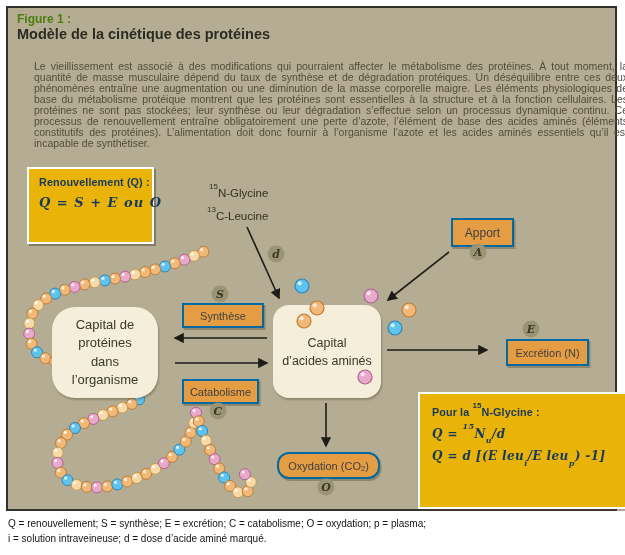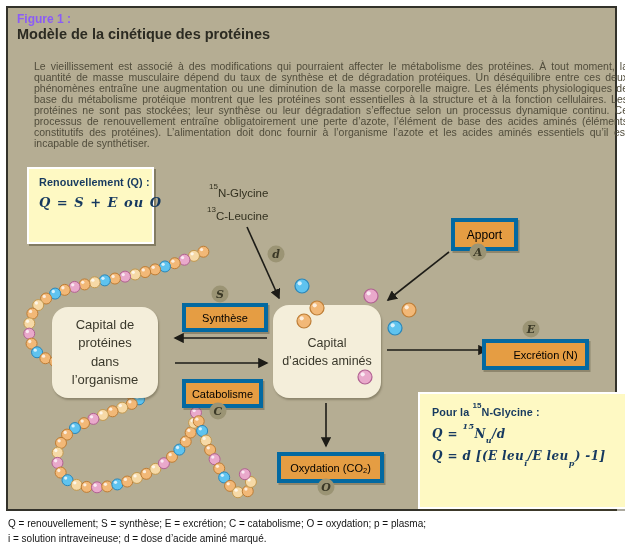--- a/index.html
+++ b/index.html
@@ -6,32 +6,32 @@
   body{
     width:625px;height:555px;position:relative;overflow:hidden;
     background:#ffffff;
     font-family:"Liberation Sans",sans-serif;
   }
   .page{position:absolute;inset:0;}
   .frame{
     position:absolute;left:6px;top:6px;width:607px;height:501px;
     background:#b5ad93;border:2px solid #33322a;z-index:0;
   }
-  .fig-label{position:absolute;left:17px;top:12px;font-size:12px;font-weight:bold;color:#8b5cf6;z-index:2;}
+  .fig-label{position:absolute;left:17px;top:12px;font-size:12px;font-weight:bold;color:#4d7c0f;z-index:2;}
   .fig-title{position:absolute;left:17px;top:26px;font-size:14.5px;font-weight:bold;color:#2c2b22;z-index:2;text-align:center;}
   .fig-desc{
     position:absolute;left:17px;top:44px;width:594px;margin:17px;
     font-size:10.5px;line-height:11px;color:#514d3c;text-align:justify;z-index:2;
   }
   svg.layer{position:absolute;left:0;top:0;width:625px;height:555px;pointer-events:none;}
   #layer-under{z-index:1;}
   #layer-over{z-index:3;}
 
   .cyan-box{
-    position:absolute;background:#fef9c3;border:2.5px solid #ffffff;
+    position:absolute;background:#eab308;border:2.5px solid #ffffff;
     box-shadow:2px 2px 0 rgba(70,64,40,.45);color:#16395f;z-index:2;box-sizing:border-box;
   }
   #renouv{left:27px;top:167px;width:127px;height:77px;padding:7px 0 0 10px;}
   .cyan-title{font-size:10.8px;font-weight:bold;letter-spacing:.1px;}
   .hand{
     font-family:"DejaVu Serif",serif;font-style:italic;font-weight:bold;
     font-size:13px;letter-spacing:1px;white-space:nowrap;
   }
   #renouv .l1{margin-top:7px;}
   #renouv .l2{margin-top:5px;margin-left:16px;}
@@ -47,33 +47,33 @@
   #tracer-glycine{left:209px;top:185px;}
   #tracer-leucine{left:207px;top:208px;text-align:right;}
   sup.sp{font-size:8px;position:relative;top:-3.5px;}
   sub.sb{font-size:8px;position:relative;top:2.5px;}
 
   .node{
     position:absolute;background:#f4eeda;border-radius:16px;z-index:2;
     display:flex;flex-direction:column;align-items:center;justify-content:center;
     text-align:center;color:#3a382b;box-shadow:1px 2px 2px rgba(70,64,40,.35);
   }
-  #node-protein{left:52px;top:307px;width:106px;height:91px;font-size:13px;line-height:18.5px;}
+  #node-protein{left:52px;top:307px;width:106px;height:91px;font-size:13px;line-height:18.5px;border-radius:23px;}
   #node-amino{left:273px;top:305px;width:108px;height:93px;font-size:12.5px;line-height:18px;}
 
   .flow-box{
-    position:absolute;background:#e59d43;border:4px solid #0369a1;color:#000000;
+    position:absolute;background:#e59d43;border:2px solid #0369a1;color:#404040;
     display:flex;align-items:center;justify-content:center;z-index:2;box-sizing:content-box;
     box-shadow:1.5px 2px 0 rgba(70,64,40,.35);font-size:11px;white-space:nowrap;
   }
   #flow-apport{left:451px;top:218px;width:59px;height:25px;font-size:12px;}
   #flow-synthese{left:182px;top:303px;width:78px;height:21px;}
   #flow-catabolisme{left:182px;top:379px;width:73px;height:21px;}
-  #flow-excretion{left:482px;top:339px;width:79px;height:23px;padding-left:20px;}
-  #flow-oxydation{left:277px;top:452px;width:99px;height:23px;}
+  #flow-excretion{left:506px;top:339px;width:79px;height:23px;}
+  #flow-oxydation{left:277px;top:452px;width:99px;height:23px;border-radius:12px;}
   .flow-box sub.sb{font-size:7.5px;top:3px;}
 
   .caption{
     position:absolute;left:8px;top:517px;font-size:10px;line-height:14.5px;
     color:#141414;z-index:2;
   }
   .arrow{stroke:#1d1c17;stroke-width:1.6;}
 </style>
 </head>
 <body>

